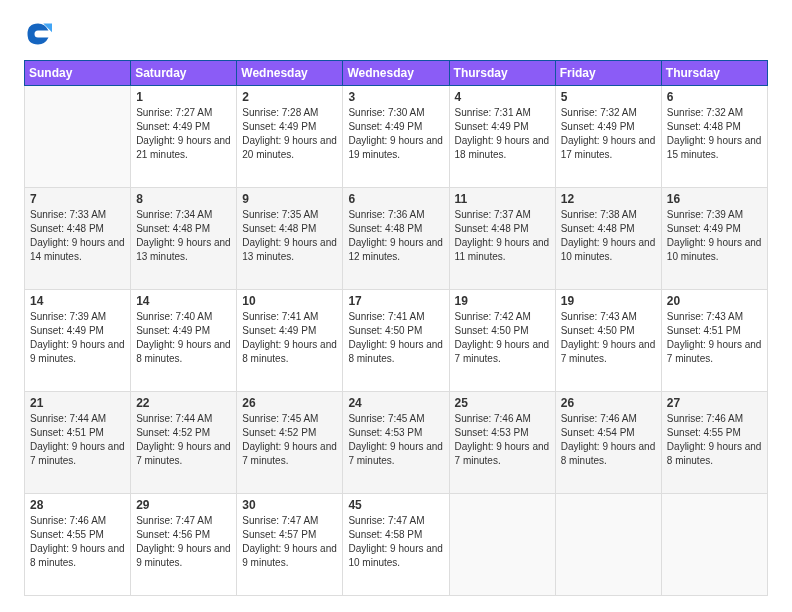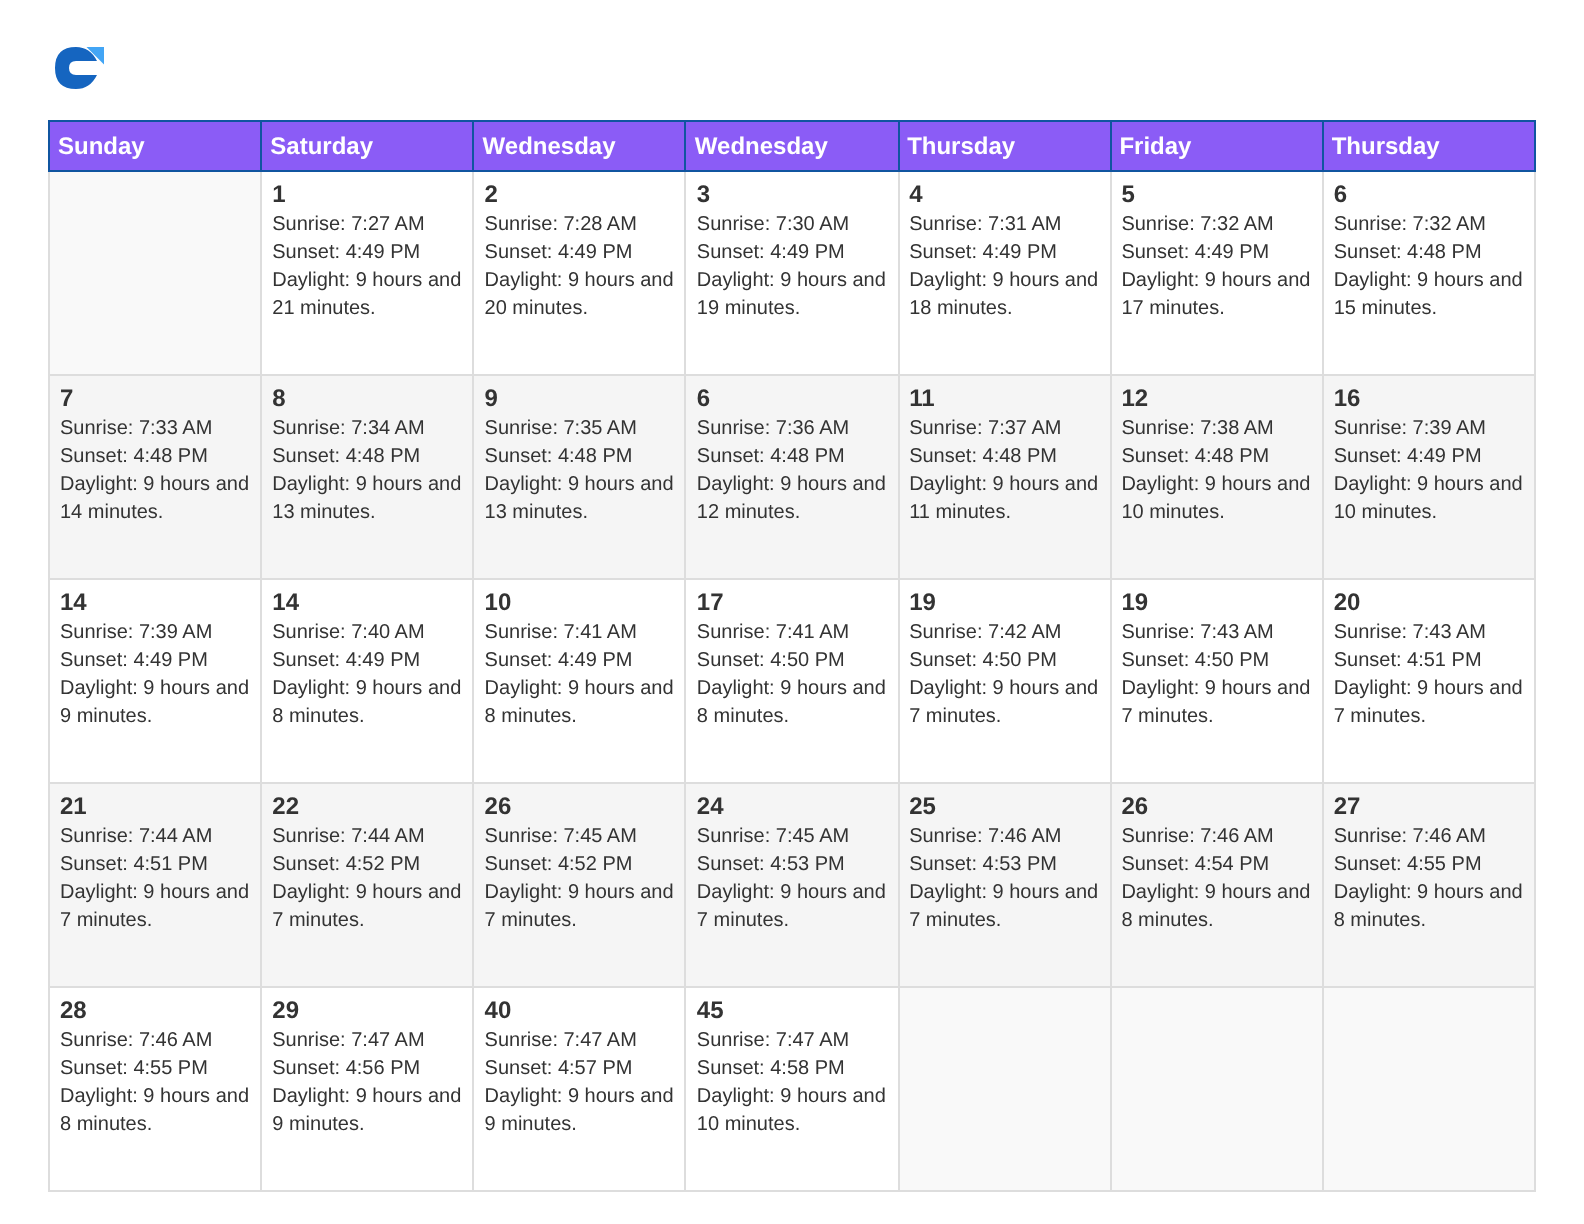--- a/index.html
+++ b/index.html
@@ -252,21 +252,21 @@
         <tr>
           <td>
             <span class="day-num">28</span>
             <div class="day-info">Sunrise: 7:46 AM<br>Sunset: 4:55 PM<br>Daylight: 9 hours and 8 minutes.</div>
           </td>
           <td>
             <span class="day-num">29</span>
             <div class="day-info">Sunrise: 7:47 AM<br>Sunset: 4:56 PM<br>Daylight: 9 hours and 9 minutes.</div>
           </td>
           <td>
-            <span class="day-num">40</span>
+            <span class="day-num">30</span>
             <div class="day-info">Sunrise: 7:47 AM<br>Sunset: 4:57 PM<br>Daylight: 9 hours and 9 minutes.</div>
           </td>
           <td>
             <span class="day-num">45</span>
             <div class="day-info">Sunrise: 7:47 AM<br>Sunset: 4:58 PM<br>Daylight: 9 hours and 10 minutes.</div>
           </td>
           <td class="empty-cell"></td>
           <td class="empty-cell"></td>
           <td class="empty-cell"></td>
         </tr>

